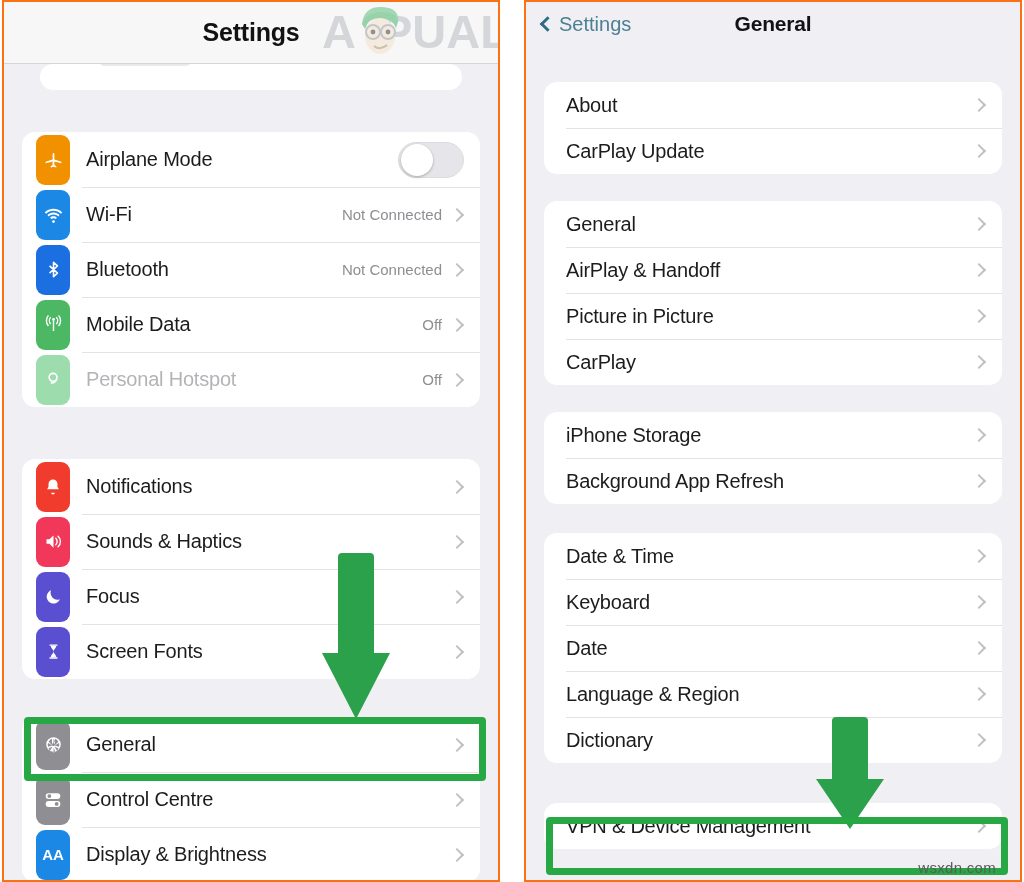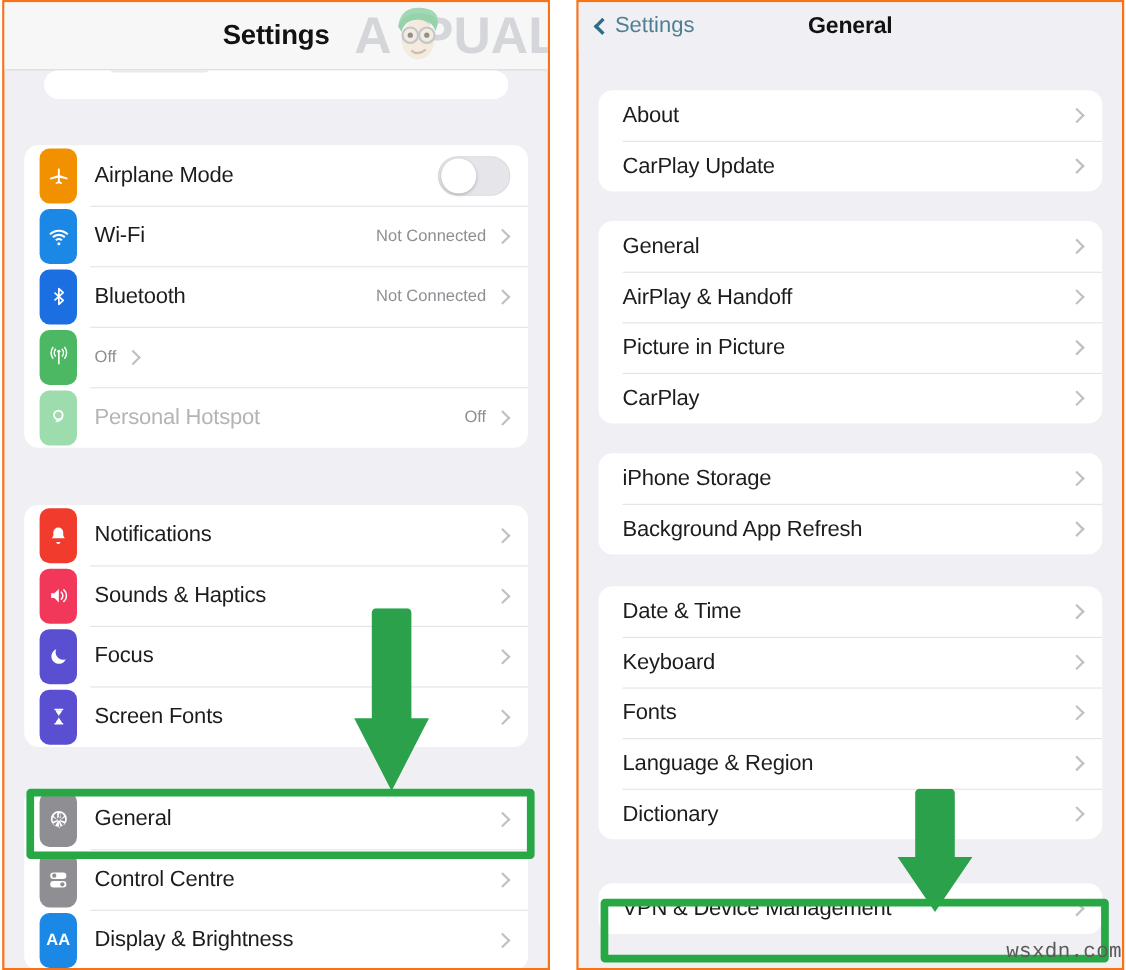--- a/index.html
+++ b/index.html
@@ -197,25 +197,25 @@
     background: transparent;
     pointer-events: none;
   }
 
   
   .arrow { position: absolute; pointer-events: none; }
 
   
   .wsxdn {
     position: absolute;
-    right: 0; bottom: 4px;
-    font-size: 19px;
+    right: 24px; bottom: 4px;
+    font-size: 15px;
     color: #5b5b5b;
     letter-spacing: .3px;
-    font-family: Liberation Mono, monospace;
+    font-family: Liberation Sans, sans-serif;
   }
 </style>
 </head>
 <body>
 
 <div class="screen">
 
   <div class="panel panel-left">
 
     <div class="navbar">
@@ -281,20 +281,21 @@
         </div>
 
         <div class="row">
           <div class="ico" style="background:#4cb863">
             <svg width="21" height="21" viewBox="0 0 24 24" fill="none" stroke="#fff" stroke-width="1.6">
                 <path d="M12 7.5v12"></path>
                 <circle cx="12" cy="6.2" r="1.6" fill="#fff" stroke="none"></circle>
                 <path d="M8.8 3.6a6 6 0 000 8M15.2 3.6a6 6 0 010 8M6.2 1.6a9.4 9.4 0 000 12.2M17.8 1.6a9.4 9.4 0 010 12.2"></path>
               </svg>
           </div>
+          <span class="label">Mobile Data</span>
           <span class="value">Off</span>
           <div class="chev"></div>
         </div>
 
         <div class="row">
           <div class="ico" style="background:#9ddcad">
             <svg width="21" height="21" viewBox="0 0 24 24" fill="none" stroke="#fff" stroke-width="1.9" stroke-linecap="round">
                 <path d="M16 9.5a4.5 4.5 0 10-4.5 4.5 4.5 4.5 0 004.5-4.5 6.5 6.5 0 01-6.5 6.5"></path>
               </svg>
           </div>
@@ -447,21 +448,21 @@
       <div class="card" style="margin-top:29px">
         <div class="row plain">
           <span class="label plain">Date &amp; Time</span>
           <div class="chev"></div>
         </div>
         <div class="row plain">
           <span class="label plain">Keyboard</span>
           <div class="chev"></div>
         </div>
         <div class="row plain">
-          <span class="label plain">Fonts</span>
+          <span class="label plain">Date</span>
           <div class="chev"></div>
         </div>
         <div class="row plain">
           <span class="label plain">Language &amp; Region</span>
           <div class="chev"></div>
         </div>
         <div class="row plain">
           <span class="label plain">Dictionary</span>
           <div class="chev"></div>
         </div>

